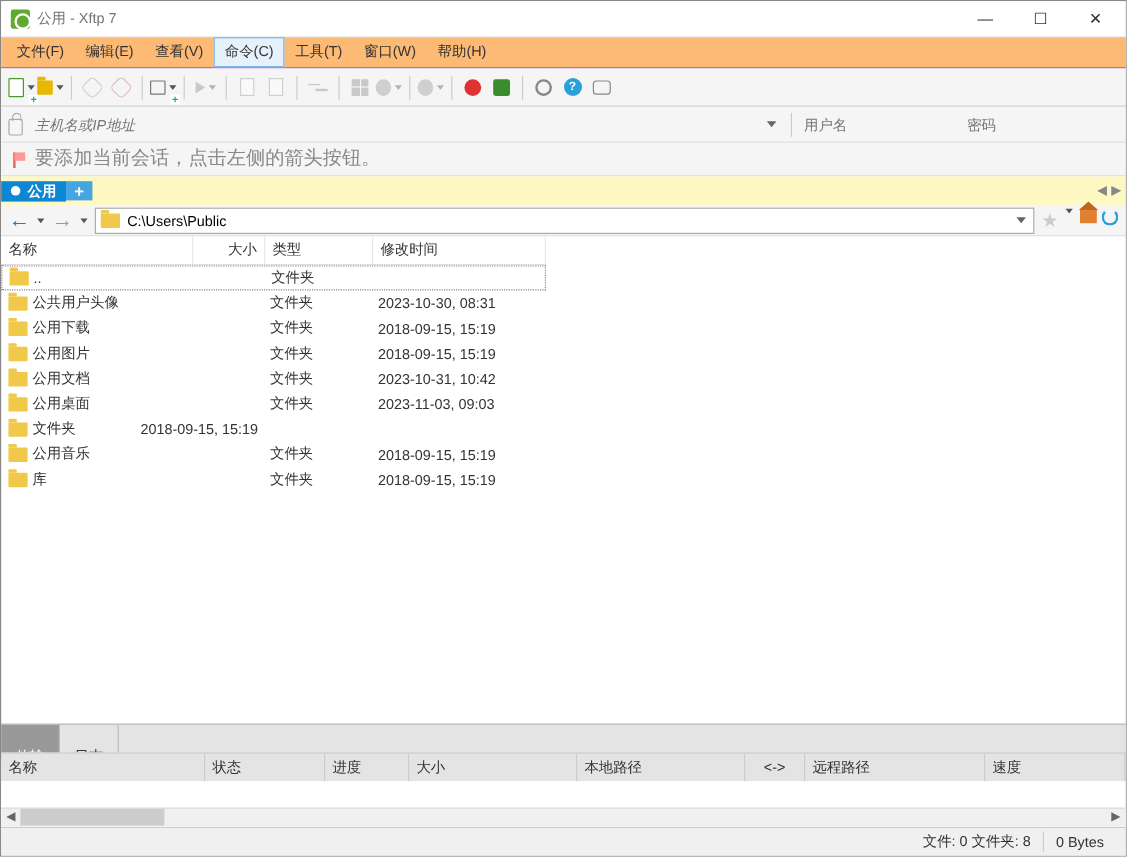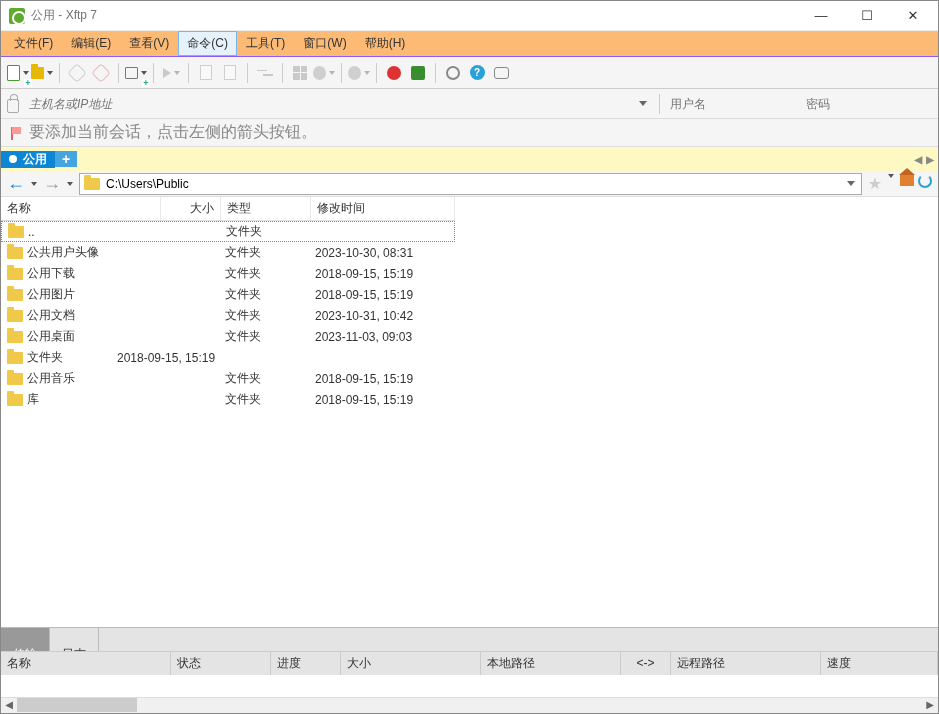--- a/index.html
+++ b/index.html
@@ -316,14 +316,19 @@
   </div>
   <div class="transfer-body">
     <div class="hscroll">
       <div class="arrow">◀</div>
         <div class="thumb"></div>
         <div style="flex:1"></div>
         <div class="arrow">▶</div>
     </div>
   </div>
 
+  <div class="status">
+    <div style="flex:1"></div>
+    <div class="sec">文件: 0 文件夹: 8</div>
+    <div class="sec" style="border:none">0 Bytes</div>
+  </div>
 
 </div>
 
 </body></html>

